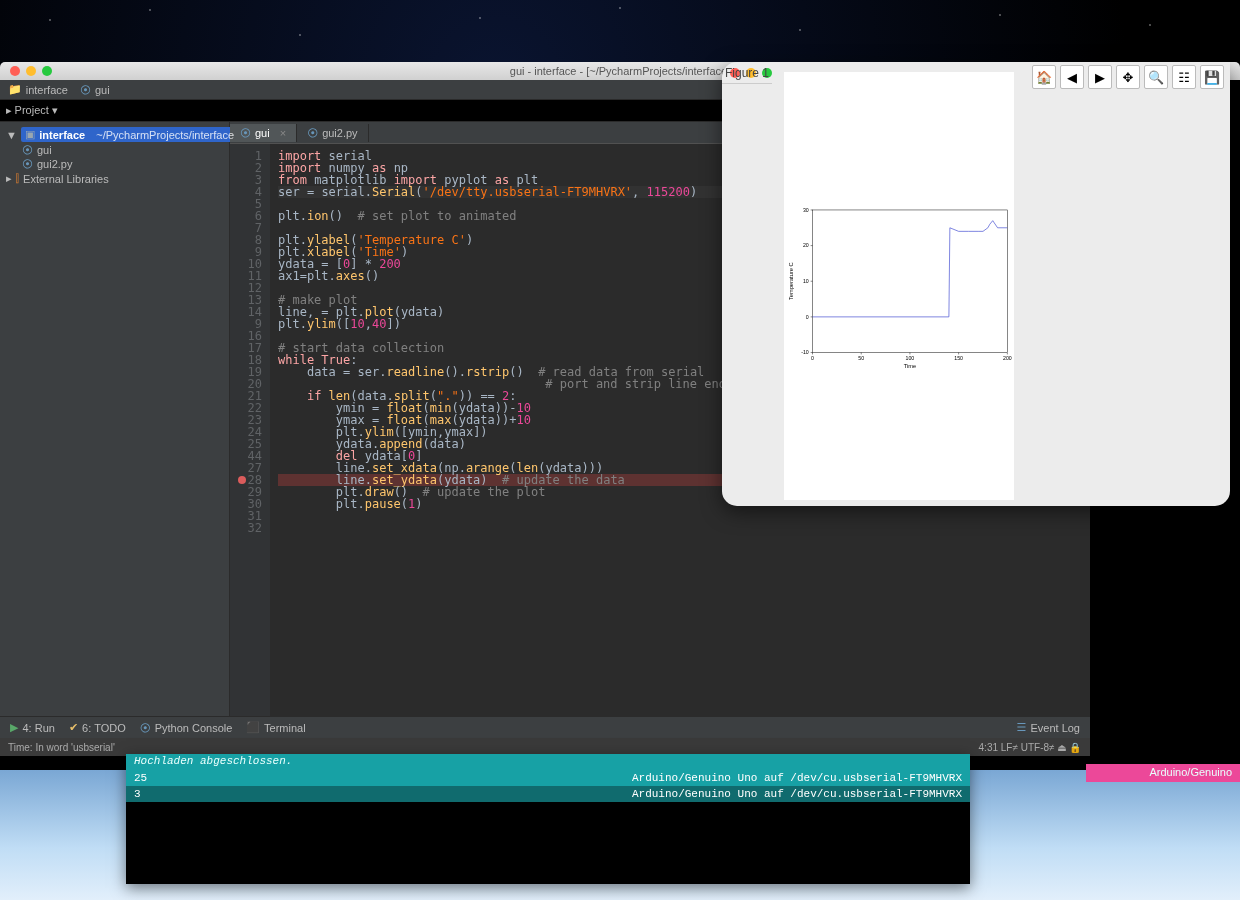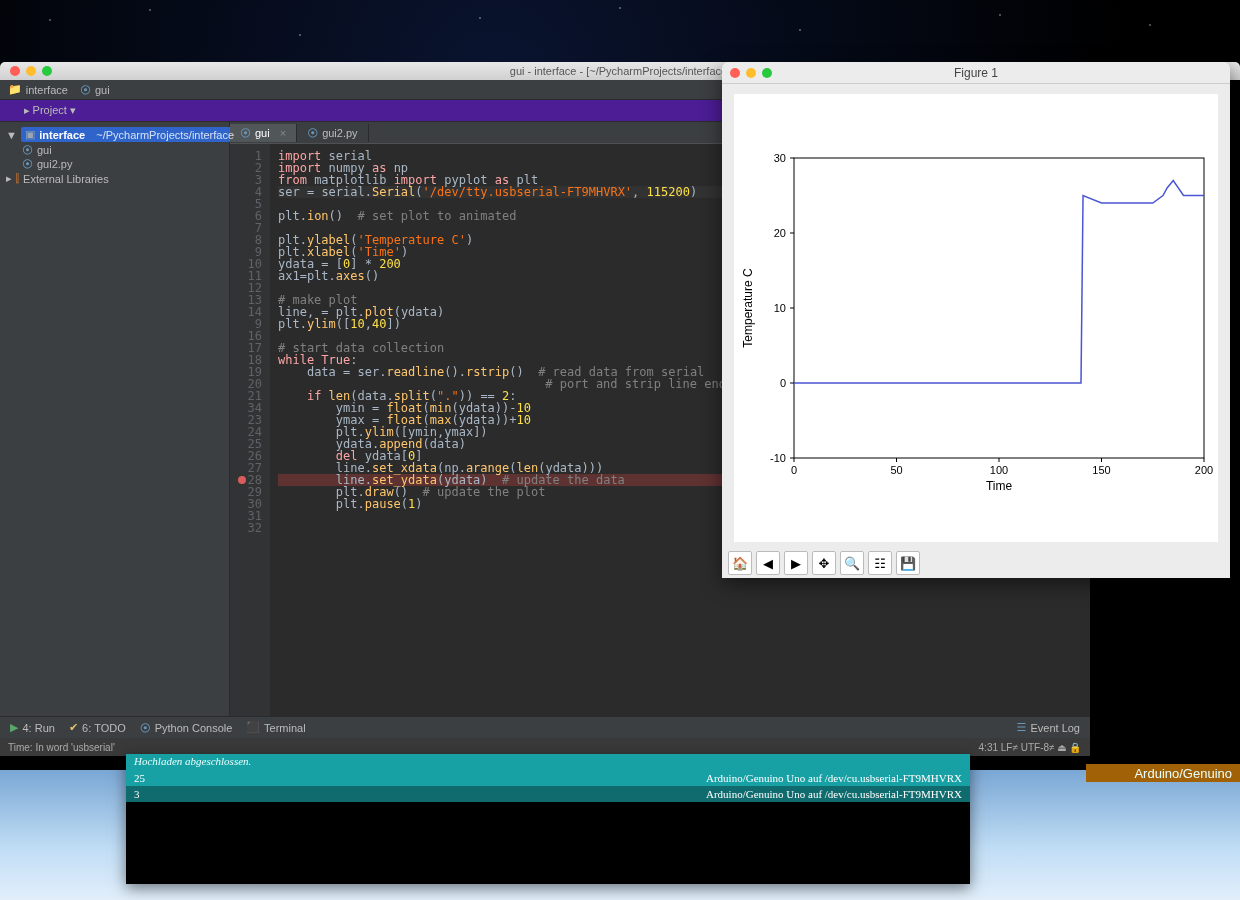--- a/index.html
+++ b/index.html
@@ -35,70 +35,70 @@
 
 
 .ide {
   position: absolute; top: 80px; left: 0; width: 1090px; height: 676px;
   background: #3c3f41; color: #bbb; font-size: 11px;
   display: flex; flex-direction: column;
 }
 .ide-tabs-top { height: 20px; background:#3c3f41; display:flex; align-items:center; gap:12px; padding-left:8px; border-bottom:1px solid #2b2b2b;}
 .ide-tabs-top .tab { display:flex; align-items:center; gap:4px;}
 .py-icon { color:#6897BB; }
-.ide-toolbar { height: 22px; background:#4c1d95; display:flex; align-items:center; justify-content:space-between; padding:0 24px; border-bottom:1px solid #2b2b2b;}
+.ide-toolbar { height: 22px; background:#000000; display:flex; align-items:center; justify-content:space-between; padding:0 6px; border-bottom:1px solid #2b2b2b;}
 .ide-toolbar .left, .ide-toolbar .right { display:flex; gap:8px; align-items:center;}
 .ide-toolbar .icon { color:#888; cursor:pointer;}
 .ide-body { flex:1; display:flex; min-height:0;}
 .project-tree { width: 230px; background:#3c3f41; border-right:1px solid #2b2b2b; padding:4px 6px; }
 .project-tree .row { display:flex; align-items:center; gap:4px; padding:1px 0;}
 .project-tree .indent1{padding-left:16px;}
 .folder-icon{color:#9aa7b0;} .pyfile-icon{color:#6897BB;}
 .tree-root { display:flex; align-items:center; gap:4px; background:#2f65ca; color:#fff; padding:1px 4px; border-radius:2px;}
 .editor-area { flex:1; display:flex; flex-direction:column; background:#2b2b2b; min-width:0;}
 .editor-tabs { height:22px; background:#3c3f41; display:flex; align-items:center; border-bottom:1px solid #515151;}
 .editor-tab { padding:3px 10px; display:flex; gap:4px; align-items:center; color:#bbb; border-right:1px solid #2b2b2b;}
 .editor-tab.active { background:#515658; color:#fff;}
 .editor { flex:1; display:flex; font-family: Menlo, Consolas, monospace; font-size:12px; line-height:12px; overflow:hidden;}
 .gutter { width:40px; background:#313335; color:#606366; text-align:right; padding:6px 8px 0 0;}
 .gutter div{height:12px;}
 .breakpoint { width:8px; height:8px; border-radius:50%; background:#db5c5c; display:inline-block; margin-right:2px;}
 .code { flex:1; padding:6px 0 0 8px; color:#a9b7c6; white-space:pre; position:relative;}
 .code .ln{height:12px;}
-.kw{color:#fca5a5;} .str{color:#f97316;} .num{color:#fde047;} .cmt{color:#808080;} .fn{color:#ffc66d;} .op{color:#a9b7c6;} .id{color:#a9b7c6;}
+.kw{color:#fca5a5;} .str{color:#f97316;} .num{color:#ec4899;} .cmt{color:#808080;} .fn{color:#ffc66d;} .op{color:#a9b7c6;} .id{color:#a9b7c6;}
 .hl-line{background:#323232;} .err-line{background:rgba(188,63,60,0.35);}
 .ide-bottom-tabs{height:22px; background:#3c3f41; border-top:1px solid #2b2b2b; display:flex; align-items:center; gap:14px; padding:0 10px; justify-content:space-between;}
 .ide-bottom-tabs .left, .ide-bottom-tabs .right{display:flex; gap:14px; align-items:center;}
 .ide-bottom-tabs .item{display:flex; gap:4px; align-items:center; cursor:pointer;}
 .ide-status{height:18px; background:#3a3a3a; display:flex; align-items:center; justify-content:space-between; padding:0 8px; color:#aaa; font-size:10px;}
 
 
 .figwin {
-  position:absolute; top:62px; left:722px; width:508px; height:516px;
-  background:#ececec; border-radius:6px; box-shadow:0 6px 20px rgba(0,0,0,0.5);
-  display:flex; flex-direction:column;
+  position:absolute; top:62px; left:722px; width:508px; height:444px;
+  background:#ececec; border-radius:15px; box-shadow:0 6px 20px rgba(0,0,0,0.5);
+  display:flex; 
 }
 .figwin .tbar{height:22px; display:flex; align-items:center; position:relative; border-bottom:1px solid #ccc;}
 .figwin .tbar .title{position:absolute; left:0; right:0; text-align:center; font-size:12px; color:#444;}
 .plot-area{flex:1; background:#fff; margin:10px 12px 6px 12px; position:relative;}
 .plot-svg{width:100%; height:100%;}
 .fig-toolbar{height:30px; background:#ececec; display:flex; gap:4px; align-items:center; padding:0 6px;}
 .fig-btn{width:24px; height:24px; background:#fff; border:1px solid #bbb; border-radius:2px; display:flex; align-items:center; justify-content:center; cursor:pointer; font-size:13px;}
 
 
 .arduino {
   position:absolute; top:754px; left:126px; width:844px; height:130px;
-  background:#000; color:#fff; font-family:Liberation Serif, serif; font-size:11px;
+  background:#000; color:#fff; font-family:Liberation Mono, monospace; font-size:11px;
   display:flex; flex-direction:column; box-shadow:0 4px 14px rgba(0,0,0,0.5);
 }
 .arduino .msgbar{height:16px; background:#17a1a5; color:#e9fffd; padding:1px 8px; font-style:italic;}
 .arduino .console{flex:1; padding:6px 8px; white-space:pre-wrap; line-height:14px;}
 .arduino .status1{height:16px; background:#17a1a5; display:flex; justify-content:space-between; padding:0 8px; align-items:center;}
 .arduino .status2{height:16px; background:#106b6e; display:flex; justify-content:space-between; padding:0 8px; align-items:center;}
-.arduino-right{position:absolute; top:764px; left:1086px; right:0; height:18px; background:#a16207; color:#e9fffd; padding:2px 8px; font-size:13px; text-align:right;}
+.arduino-right{position:absolute; top:764px; left:1086px; right:0; height:18px; background:#ec4899; color:#e9fffd; padding:2px 8px; font-size:11px; text-align:right;}
 
 
 .clouds { position:absolute; top:770px; left:0; right:0; height:130px;
   background:linear-gradient(180deg,#7aa7d4 0%, #c0ddf5 60%, #e2effb 100%); z-index:-1;}
 
 </style>
 </head>
 <body class="stars">
 
 <div class="clouds"></div>
@@ -179,25 +179,25 @@
             <div>12</div>
             <div>13</div>
             <div>14</div>
             <div>9</div>
             <div>16</div>
             <div>17</div>
             <div>18</div>
             <div>19</div>
             <div>20</div>
             <div>21</div>
-            <div>34</div>
+            <div>22</div>
             <div>23</div>
             <div>24</div>
             <div>25</div>
-            <div>26</div>
+            <div>44</div>
             <div>27</div>
             <div><span class="breakpoint"></span>28</div>
             <div>29</div>
             <div>30</div>
             <div>31</div>
             <div>32</div>
           </div>
         <div class="code" id="code"><div class="ln"><span class="kw">import</span><span class="op"> </span><span class="id">serial</span></div><div class="ln"><span class="kw">import</span><span class="op"> </span><span class="id">numpy</span><span class="op"> </span><span class="kw">as</span><span class="op"> </span><span class="id">np</span></div><div class="ln"><span class="kw">from</span><span class="op"> </span><span class="id">matplotlib</span><span class="op"> </span><span class="kw">import</span><span class="op"> </span><span class="id">pyplot</span><span class="op"> </span><span class="kw">as</span><span class="op"> </span><span class="id">plt</span></div><div class="ln hl-line"><span class="id">ser</span><span class="op"> = </span><span class="id">serial</span><span class="op">.</span><span class="fn">Serial</span><span class="op">(</span><span class="str">'/dev/tty.usbserial-FT9MHVRX'</span><span class="op">, </span><span class="num">115200</span><span class="op">)</span></div><div class="ln">&nbsp;</div><div class="ln"><span class="id">plt</span><span class="op">.</span><span class="fn">ion</span><span class="op">()  </span><span class="cmt"># set plot to animated</span></div><div class="ln">&nbsp;</div><div class="ln"><span class="id">plt</span><span class="op">.</span><span class="fn">ylabel</span><span class="op">(</span><span class="str">'Temperature C'</span><span class="op">)</span></div><div class="ln"><span class="id">plt</span><span class="op">.</span><span class="fn">xlabel</span><span class="op">(</span><span class="str">'Time'</span><span class="op">)</span></div><div class="ln"><span class="id">ydata</span><span class="op"> = [</span><span class="num">0</span><span class="op">] * </span><span class="num">200</span></div><div class="ln"><span class="id">ax1</span><span class="op">=</span><span class="id">plt</span><span class="op">.</span><span class="fn">axes</span><span class="op">()</span></div><div class="ln">&nbsp;</div><div class="ln"><span class="cmt"># make plot</span></div><div class="ln"><span class="id">line</span><span class="op">, = </span><span class="id">plt</span><span class="op">.</span><span class="fn">plot</span><span class="op">(</span><span class="id">ydata</span><span class="op">)</span></div><div class="ln"><span class="id">plt</span><span class="op">.</span><span class="fn">ylim</span><span class="op">([</span><span class="num">10</span><span class="op">,</span><span class="num">40</span><span class="op">])</span></div><div class="ln">&nbsp;</div><div class="ln"><span class="cmt"># start data collection</span></div><div class="ln"><span class="kw">while</span><span class="op"> </span><span class="kw">True</span><span class="op">:</span></div><div class="ln"><span class="op">    </span><span class="id">data</span><span class="op"> = </span><span class="id">ser</span><span class="op">.</span><span class="fn">readline</span><span class="op">().</span><span class="fn">rstrip</span><span class="op">()  </span><span class="cmt"># read data from serial</span></div><div class="ln"><span class="op">                                     </span><span class="cmt"># port and strip line endings</span></div><div class="ln"><span class="op">    </span><span class="kw">if</span><span class="op"> </span><span class="fn">len</span><span class="op">(</span><span class="id">data</span><span class="op">.</span><span class="fn">split</span><span class="op">(</span><span class="str">"."</span><span class="op">)) == </span><span class="num">2</span><span class="op">:</span></div><div class="ln"><span class="op">        </span><span class="id">ymin</span><span class="op"> = </span><span class="fn">float</span><span class="op">(</span><span class="fn">min</span><span class="op">(</span><span class="id">ydata</span><span class="op">))-</span><span class="num">10</span></div><div class="ln"><span class="op">        </span><span class="id">ymax</span><span class="op"> = </span><span class="fn">float</span><span class="op">(</span><span class="fn">max</span><span class="op">(</span><span class="id">ydata</span><span class="op">))+</span><span class="num">10</span></div><div class="ln"><span class="op">        </span><span class="id">plt</span><span class="op">.</span><span class="fn">ylim</span><span class="op">([</span><span class="id">ymin</span><span class="op">,</span><span class="id">ymax</span><span class="op">])</span></div><div class="ln"><span class="op">        </span><span class="id">ydata</span><span class="op">.</span><span class="fn">append</span><span class="op">(</span><span class="id">data</span><span class="op">)</span></div><div class="ln"><span class="op">        </span><span class="kw">del</span><span class="op"> </span><span class="id">ydata</span><span class="op">[</span><span class="num">0</span><span class="op">]</span></div><div class="ln"><span class="op">        </span><span class="id">line</span><span class="op">.</span><span class="fn">set_xdata</span><span class="op">(</span><span class="id">np</span><span class="op">.</span><span class="fn">arange</span><span class="op">(</span><span class="fn">len</span><span class="op">(</span><span class="id">ydata</span><span class="op">)))</span></div><div class="ln err-line"><span class="op">        </span><span class="id">line</span><span class="op">.</span><span class="fn">set_ydata</span><span class="op">(</span><span class="id">ydata</span><span class="op">)  </span><span class="cmt"># update the data</span></div><div class="ln"><span class="op">        </span><span class="id">plt</span><span class="op">.</span><span class="fn">draw</span><span class="op">()  </span><span class="cmt"># update the plot</span></div><div class="ln"><span class="op">        </span><span class="id">plt</span><span class="op">.</span><span class="fn">pause</span><span class="op">(</span><span class="num">1</span><span class="op">)</span></div><div class="ln">&nbsp;</div><div class="ln">&nbsp;</div></div>
       </div>
     </div>

